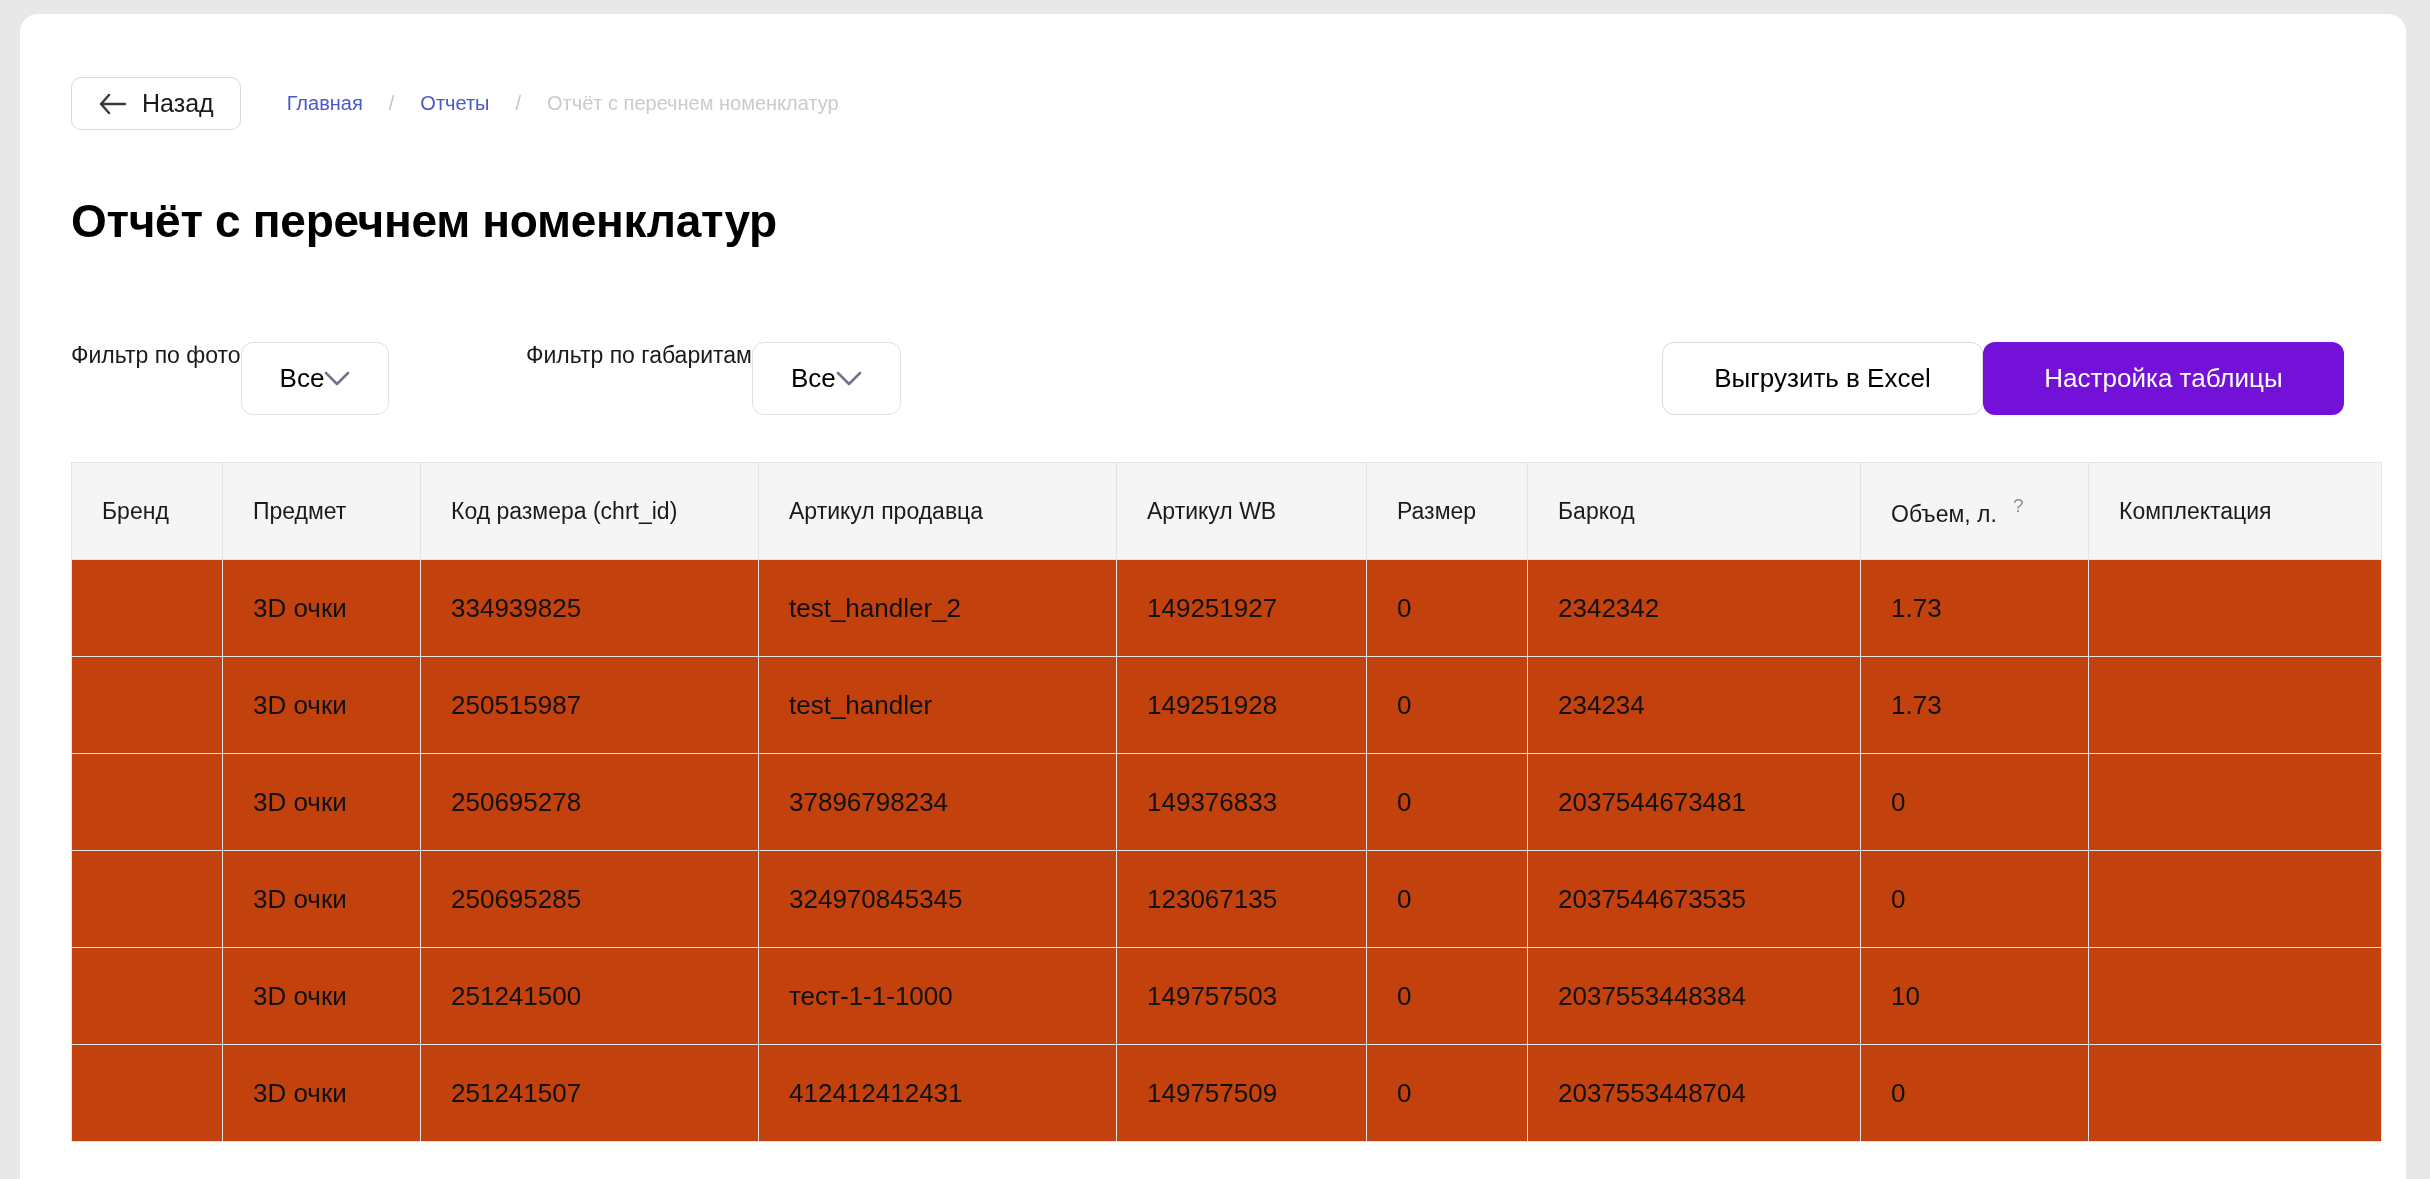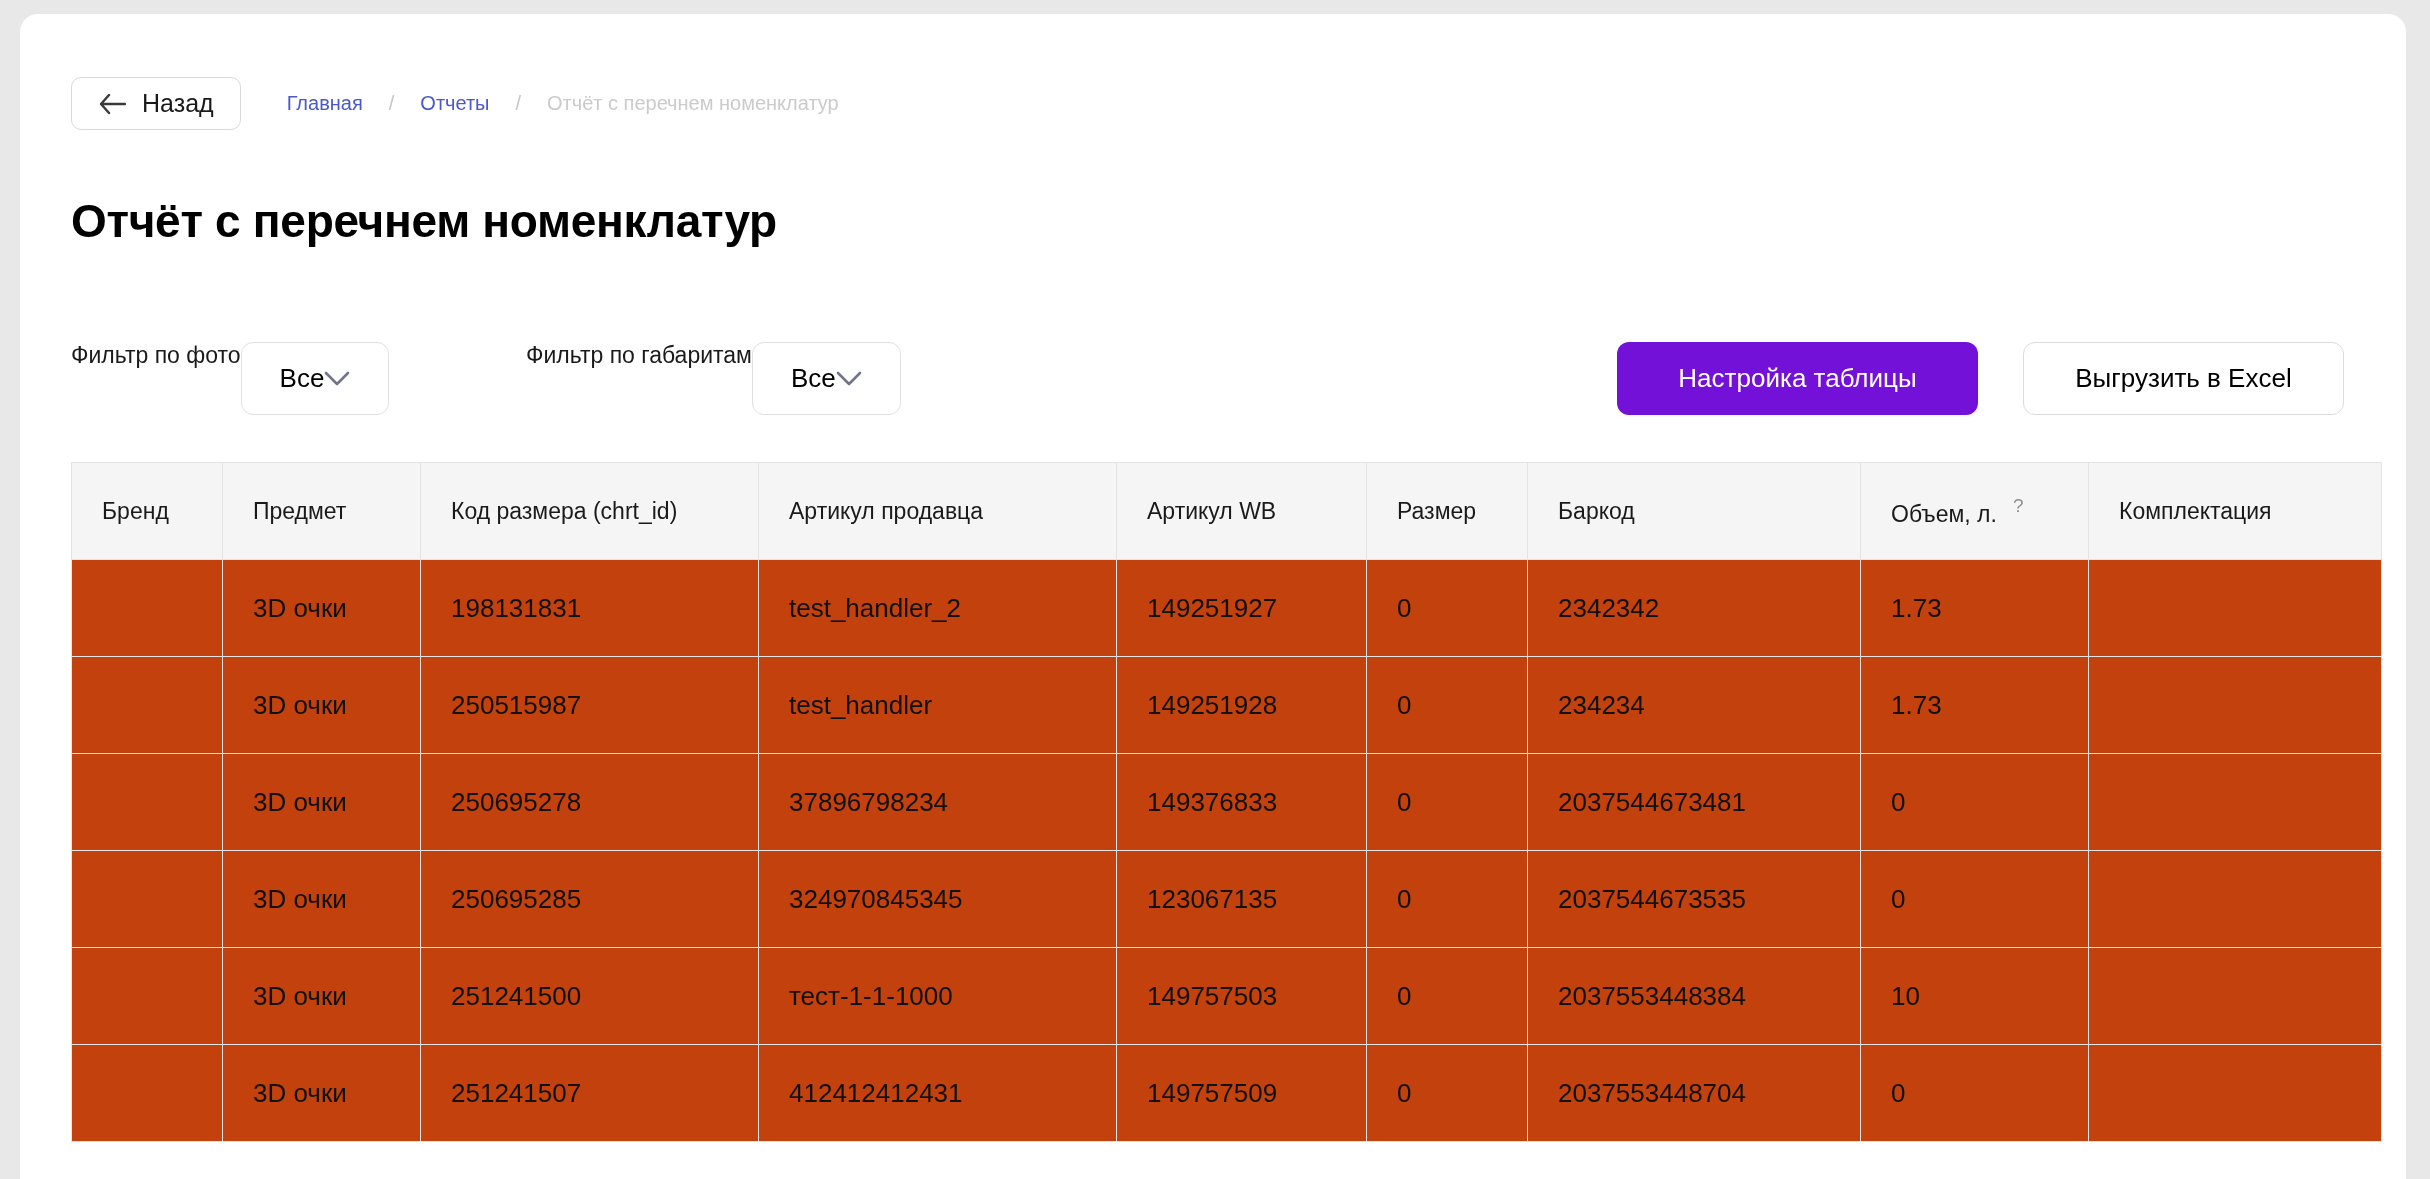--- a/index.html
+++ b/index.html
@@ -146,43 +146,43 @@
         <span class="chev">
           <svg width="26" height="16" viewBox="0 0 26 16" fill="none">
             <path d="M2 2 L13 13 L24 2" stroke="#73738c" stroke-width="2.6" stroke-linecap="round" stroke-linejoin="round"></path>
           </svg>
         </span>
       </div>
     </div>
 
     <div class="spacer"></div>
 
+    <button class="btn btn-secondary">Выгрузить в Excel</button>
     <button class="btn btn-primary">Настройка таблицы</button>
-    <button class="btn btn-secondary">Выгрузить в Excel</button>
   </div>
 
   <table class="report-table">
     <thead>
       <tr id="header-row">
           <th><span>Бренд</span></th>
           <th><span>Предмет</span></th>
           <th><span>Код размера (chrt_id)</span></th>
           <th><span>Артикул продавца</span></th>
           <th><span>Артикул WB</span></th>
           <th><span>Размер</span></th>
           <th><span>Баркод</span></th>
           <th><span>Объем, л.</span><span class="help-mark">?</span></th>
           <th><span>Комплектация</span></th>
         </tr>
     </thead>
     <tbody id="table-body">
         <tr>
           <td></td>
           <td>3D очки</td>
-          <td>198131831</td>
+          <td>334939825</td>
           <td>test_handler_2</td>
           <td>149251927</td>
           <td>0</td>
           <td>2342342</td>
           <td>1.73</td>
           <td></td>
         </tr>
         <tr>
           <td></td>
           <td>3D очки</td>

